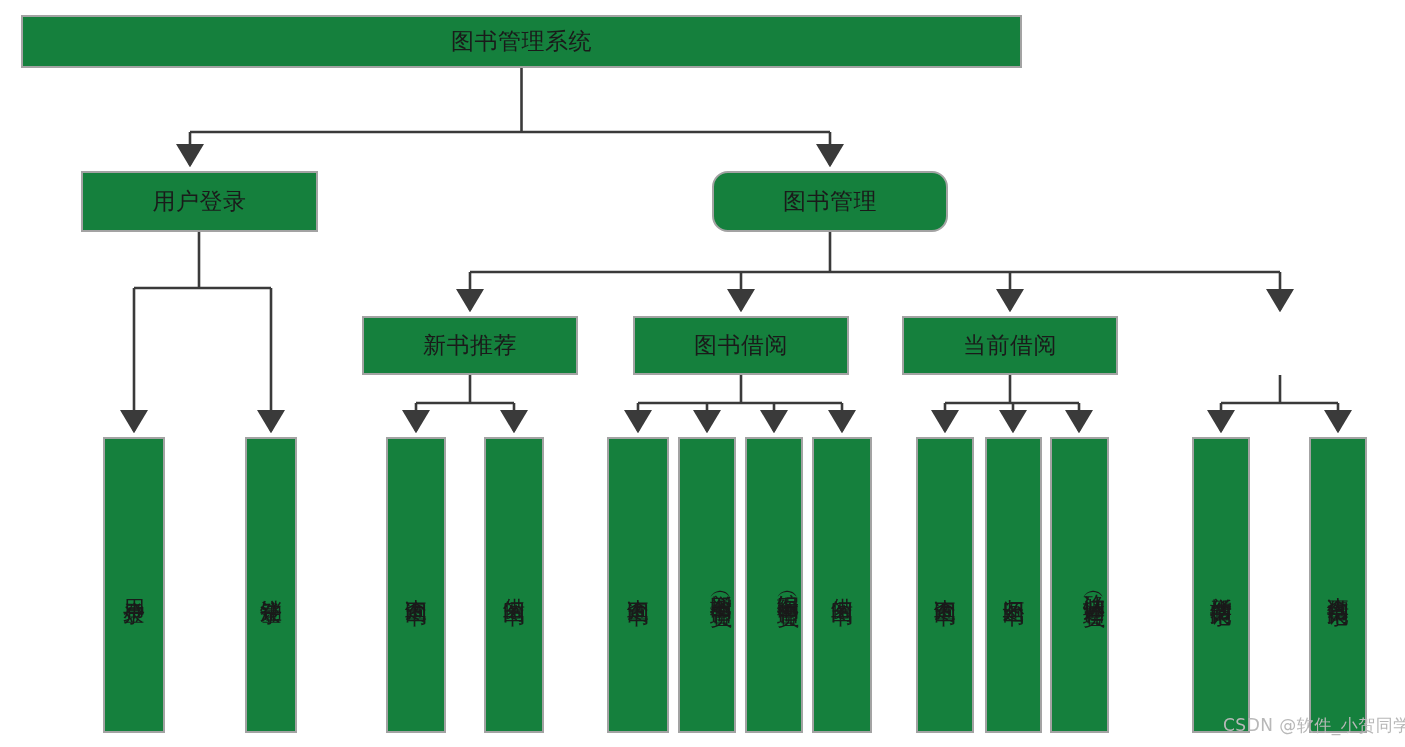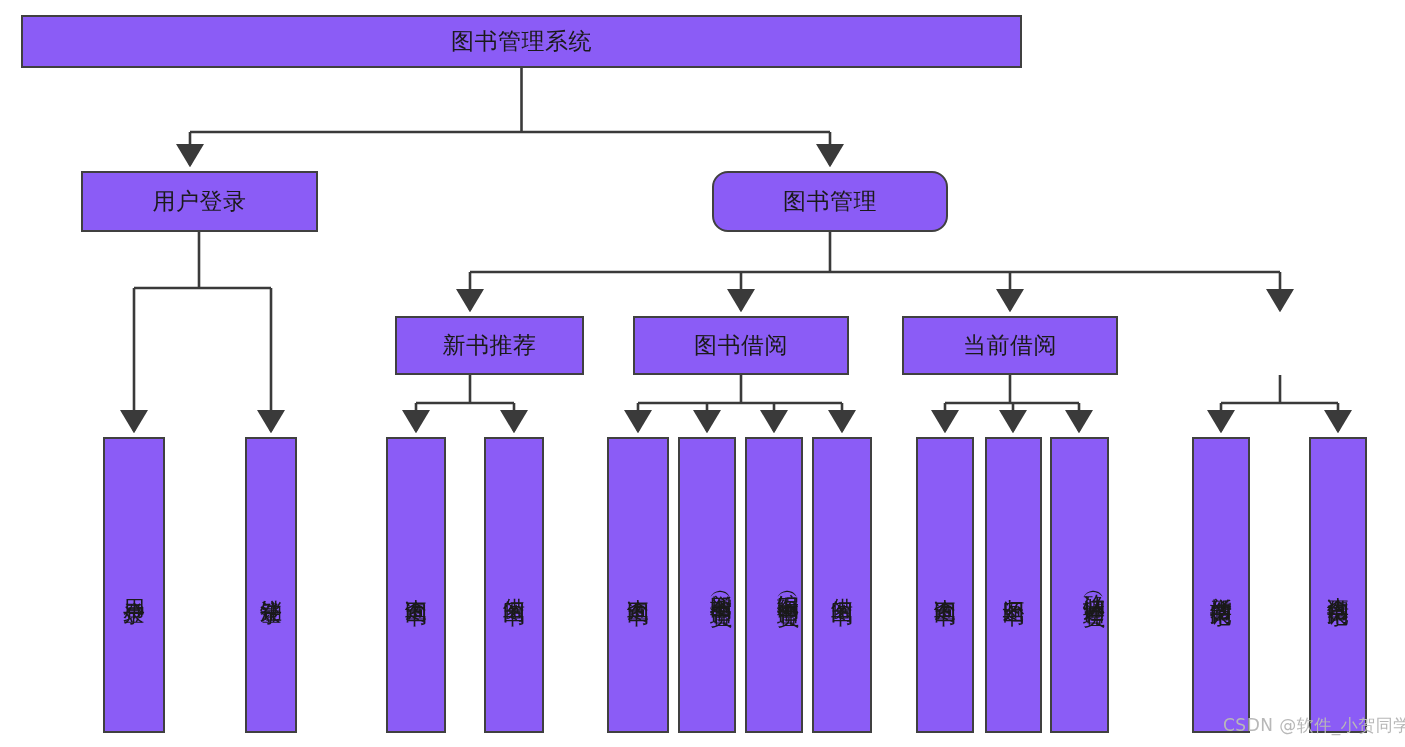--- a/index.html
+++ b/index.html
@@ -20,22 +20,22 @@
   #edges {
     position: absolute;
     left: 0;
     top: 0;
     width: 1405px;
     height: 747px;
   }
   .node {
     position: absolute;
     box-sizing: border-box;
-    border: 2px solid #404040;
-    background: #8b5cf6;
+    border: 2px solid #a3a3a3;
+    background: #15803d;
     color: #1a1a1a;
     display: flex;
     align-items: center;
     justify-content: center;
     line-height: 1.18;
   }
   .node.horiz {
     font-size: 23px;
     letter-spacing: 0.5px;
   }
@@ -113,21 +113,21 @@
       <path d="M 1338 403 L 1338 431" marker-end="url(#arrow)"></path>
     </g>
   </svg>
 
   <div class="node horiz" style="left:21px; top:15px; width:1001px; height:53px;">图书管理系统</div>
 
   <div class="node horiz" style="left:81px; top:171px; width:237px; height:61px;">用户登录</div>
 
   <div class="node horiz" style="left:712px; top:171px; width:236px; height:61px;border-radius:16px;">图书管理</div>
 
-  <div class="node horiz" style="left:362px; top:316px; width:189px; height:59px;margin-left:33px;">新书推荐</div>
+  <div class="node horiz" style="left:362px; top:316px; width:216px; height:59px;">新书推荐</div>
 
   <div class="node horiz" style="left:633px; top:316px; width:216px; height:59px;">图书借阅</div>
 
   <div class="node horiz" style="left:902px; top:316px; width:216px; height:59px;">当前借阅</div>
 
 
   <div class="node vert" style="left:103px; top:437px; width:62px; height:296px;">用户登录</div>
 
   <div class="node vert" style="left:245px; top:437px; width:52px; height:296px;">注销登录</div>
 

